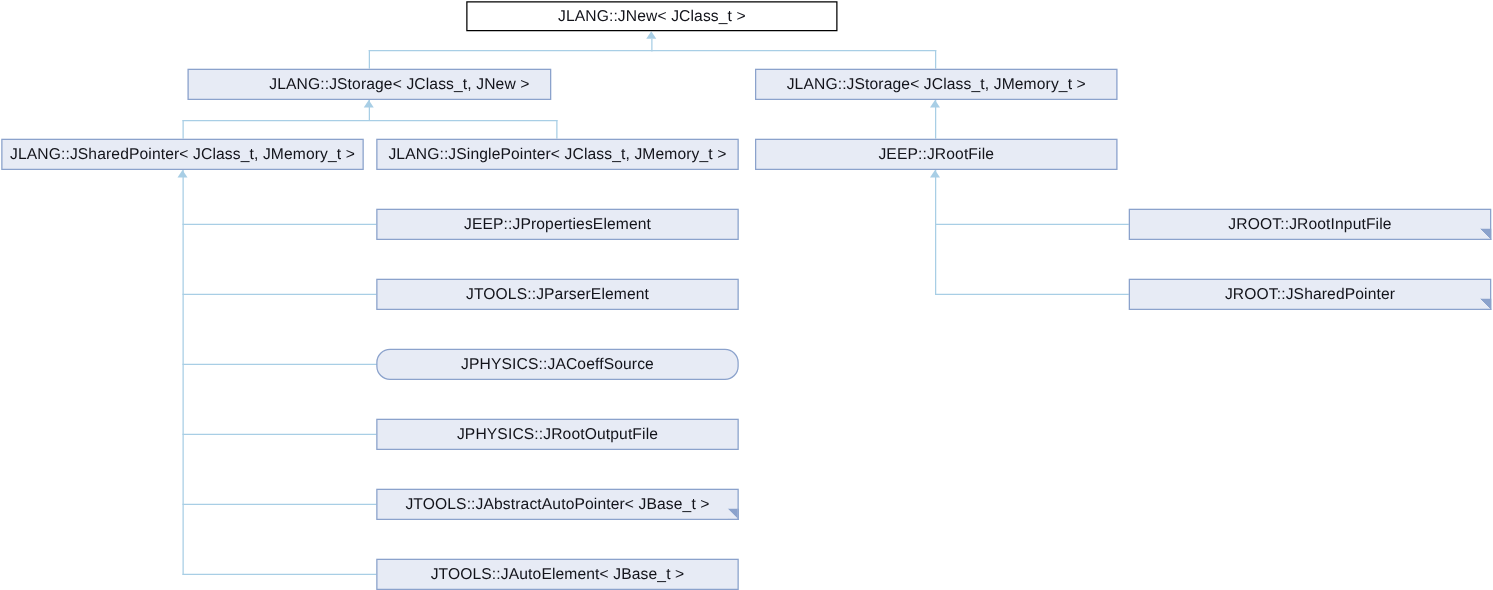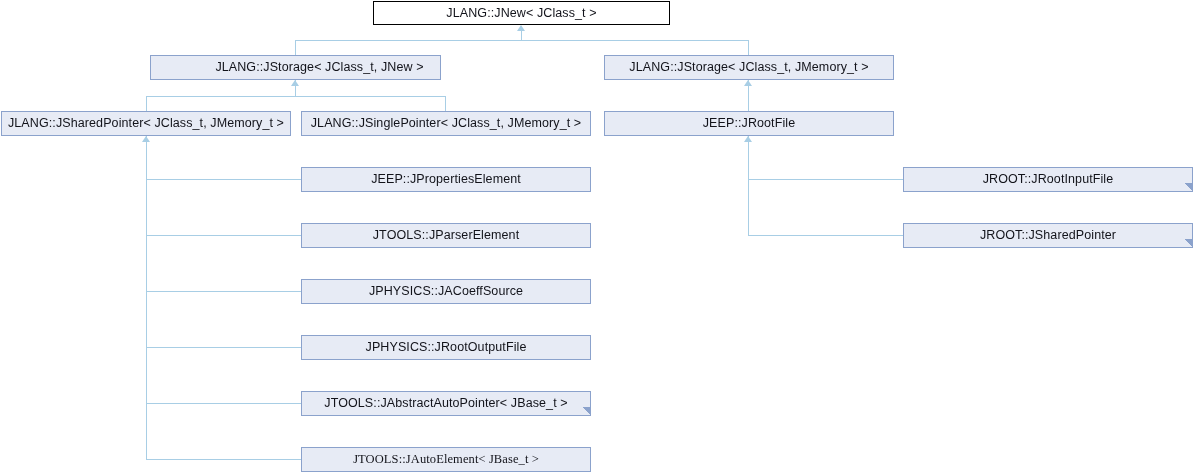--- a/index.html
+++ b/index.html
@@ -134,33 +134,33 @@
   </div>
 
   <div class="node" style="left:301px; top:167px; width:290px; height:25px;">
     <span class="node-label">JEEP::JPropertiesElement</span>
   </div>
 
   <div class="node" style="left:301px; top:223px; width:290px; height:25px;">
     <span class="node-label">JTOOLS::JParserElement</span>
   </div>
 
-  <div class="node" style="left:301px; top:279px; width:290px; height:25px;">
+  <div class="node" style="left:301px; top:279px; width:290px; height:25px;border-radius:11px;">
     <span class="node-label">JPHYSICS::JACoeffSource</span>
   </div>
 
   <div class="node" style="left:301px; top:335px; width:290px; height:25px;">
     <span class="node-label">JPHYSICS::JRootOutputFile</span>
   </div>
 
   <div class="node folded" style="left:301px; top:391px; width:290px; height:25px;">
     <span class="node-label">JTOOLS::JAbstractAutoPointer&lt; JBase_t &gt;</span>
   </div>
 
-  <div class="node" style="left:301px; top:447px; width:290px; height:25px;font-family:Liberation Serif, serif;">
+  <div class="node" style="left:301px; top:447px; width:290px; height:25px;">
     <span class="node-label">JTOOLS::JAutoElement&lt; JBase_t &gt;</span>
   </div>
 
   <div class="node folded" style="left:903px; top:167px; width:290px; height:25px;">
     <span class="node-label">JROOT::JRootInputFile</span>
   </div>
 
   <div class="node folded" style="left:903px; top:223px; width:290px; height:25px;">
     <span class="node-label">JROOT::JSharedPointer</span>
   </div>

